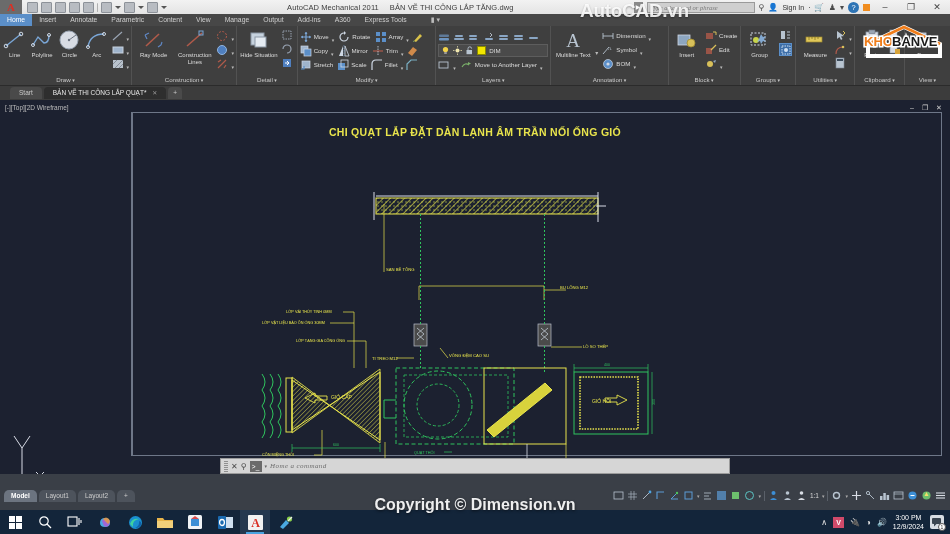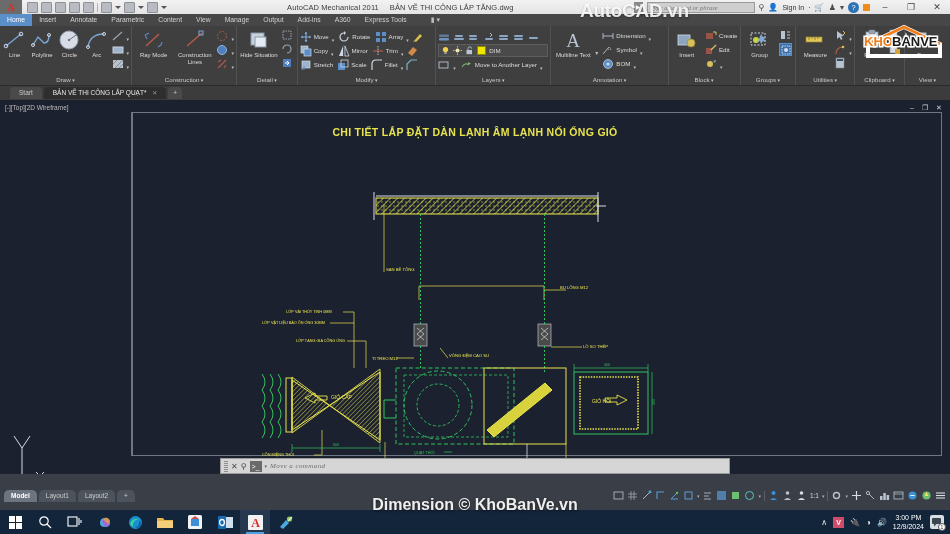--- a/index.html
+++ b/index.html
@@ -874,21 +874,21 @@
     </div>
     <div class="dtab plus">+</div>
   </div>
 
   <div class="canvas">
     <div class="vp-label">[-][Top][2D Wireframe]</div>
     <div class="vp-min">– ❐ ✕</div>
     <div class="left-strip"></div>
     <div class="canvas-frame"></div>
 
-    <div class="dwg-title">CHI TIẾT LẮP ĐẶT DÀN LẠNH ÂM LẠNH NỐI ỐNG GIÓ</div>
+    <div class="dwg-title">CHI QUẠT LẮP ĐẶT DÀN LẠNH ÂM TRẦN NỐI ỐNG GIÓ</div>
 
     <svg width="950" height="374" style="position:absolute;top:0;left:0">
       <defs>
         <pattern id="hatchY" width="5" height="5" patternUnits="userSpaceOnUse" patternTransform="rotate(45)">
           <line x1="0" y1="0" x2="0" y2="5" stroke="#e8e44c" stroke-width="1.3"></line>
         </pattern>
         <pattern id="hatchY2" width="3.2" height="3.2" patternUnits="userSpaceOnUse" patternTransform="rotate(45)">
           <line x1="0" y1="0" x2="0" y2="3.2" stroke="#e8e44c" stroke-width="1"></line>
         </pattern>
         <pattern id="dots" width="4" height="4" patternUnits="userSpaceOnUse">
@@ -1034,21 +1034,21 @@
         <path d="M36 372 l8 8 M36 380 l8 -8"></path>
       </g>
     </svg>
 
     <div class="cmdbar">
       <div class="cmd-grip"></div>
       <span class="cmd-x">✕</span>
       <span class="cmd-search">⚲</span>
       <div class="cmd-prompt">&gt;_</div>
       <span style="font-size:5px;color:#666">▾</span>
-      <div class="cmd-input">Move a command</div>
+      <div class="cmd-input">Home a command</div>
     </div>
   </div>
 
   <div class="statusbar">
     <div class="layout-tabs">
       <div class="ltab active">Model</div>
       <div class="ltab">Layout1</div>
       <div class="ltab">Layout2</div>
       <div class="ltab">+</div>
     </div>
@@ -1288,15 +1288,15 @@
 
   <div class="wm-top">AutoCAD.vn</div>
   <div class="wm-logo">
     <svg width="88" height="34" viewBox="0 0 88 34">
       <path d="M8 20 L44 3 L80 20 L80 32 L8 32z" fill="none" stroke="#fff" stroke-width="4"></path>
       <path d="M8 20 L44 3 L80 20" fill="none" stroke="#f07d1a" stroke-width="2.6"></path>
       <text x="4" y="22" font-size="13" font-weight="bold" fill="#f07d1a" stroke="#fff" stroke-width="3" paint-order="stroke" font-family="Liberation Sans, sans-serif">KHO</text>
       <text x="32" y="22" font-size="13" font-weight="bold" fill="#1a1a1a" stroke="#fff" stroke-width="3" paint-order="stroke" font-family="Liberation Sans, sans-serif">BANVE</text>
     </svg>
   </div>
-  <div class="wm-center">Dimension © KhoBanVe.vn</div>
+  <div class="wm-center">Copyright © Dimension.vn</div>
 
 </div>
 
 </body></html>

